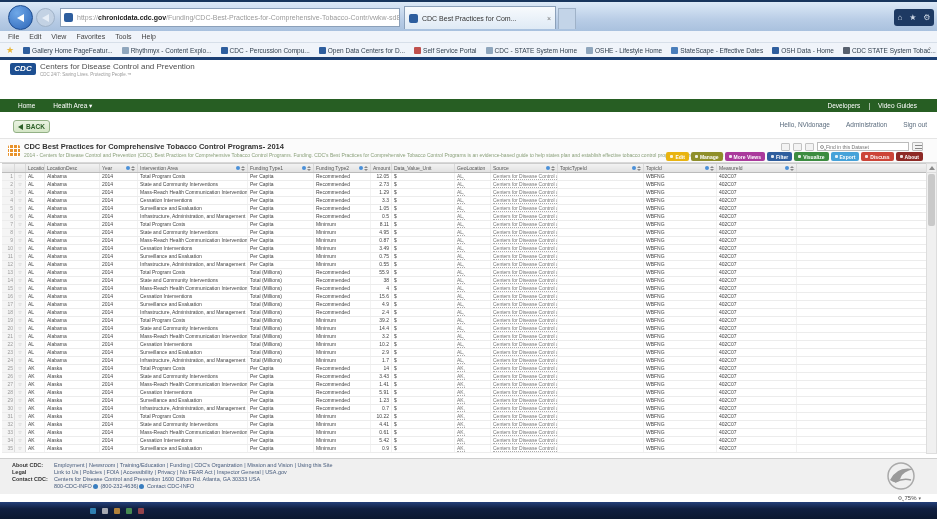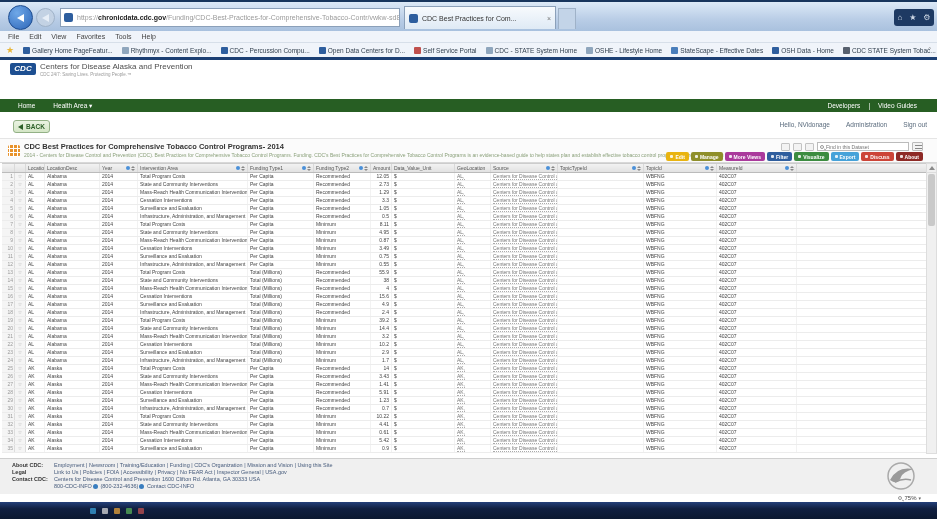--- a/index.html
+++ b/index.html
@@ -184,21 +184,21 @@
       </div>
       <div class="favitem">
         <span class="fico" style="background: rgb(87, 96, 110);"></span>
         <span>CDC STATE System Tobac...</span>
       </div>
     </div>
   <div class="favchev">^</div>
   <div class="pagerule"></div>
 
   <div class="cdclogo">CDC</div>
-  <div class="orgname">Centers for Disease Alaska and Prevention</div>
+  <div class="orgname">Centers for Disease Control and Prevention</div>
   <div class="orgtag">CDC 24/7: Saving Lives. Protecting People.™</div>
   <div class="sitenav">
     <span class="ni">Home</span>
     <span class="ni">Health Area ▾</span>
     <span class="right">
       <span>Developers</span>
       <span>|</span>
       <span>Video Guides</span>
     </span>
   </div>

